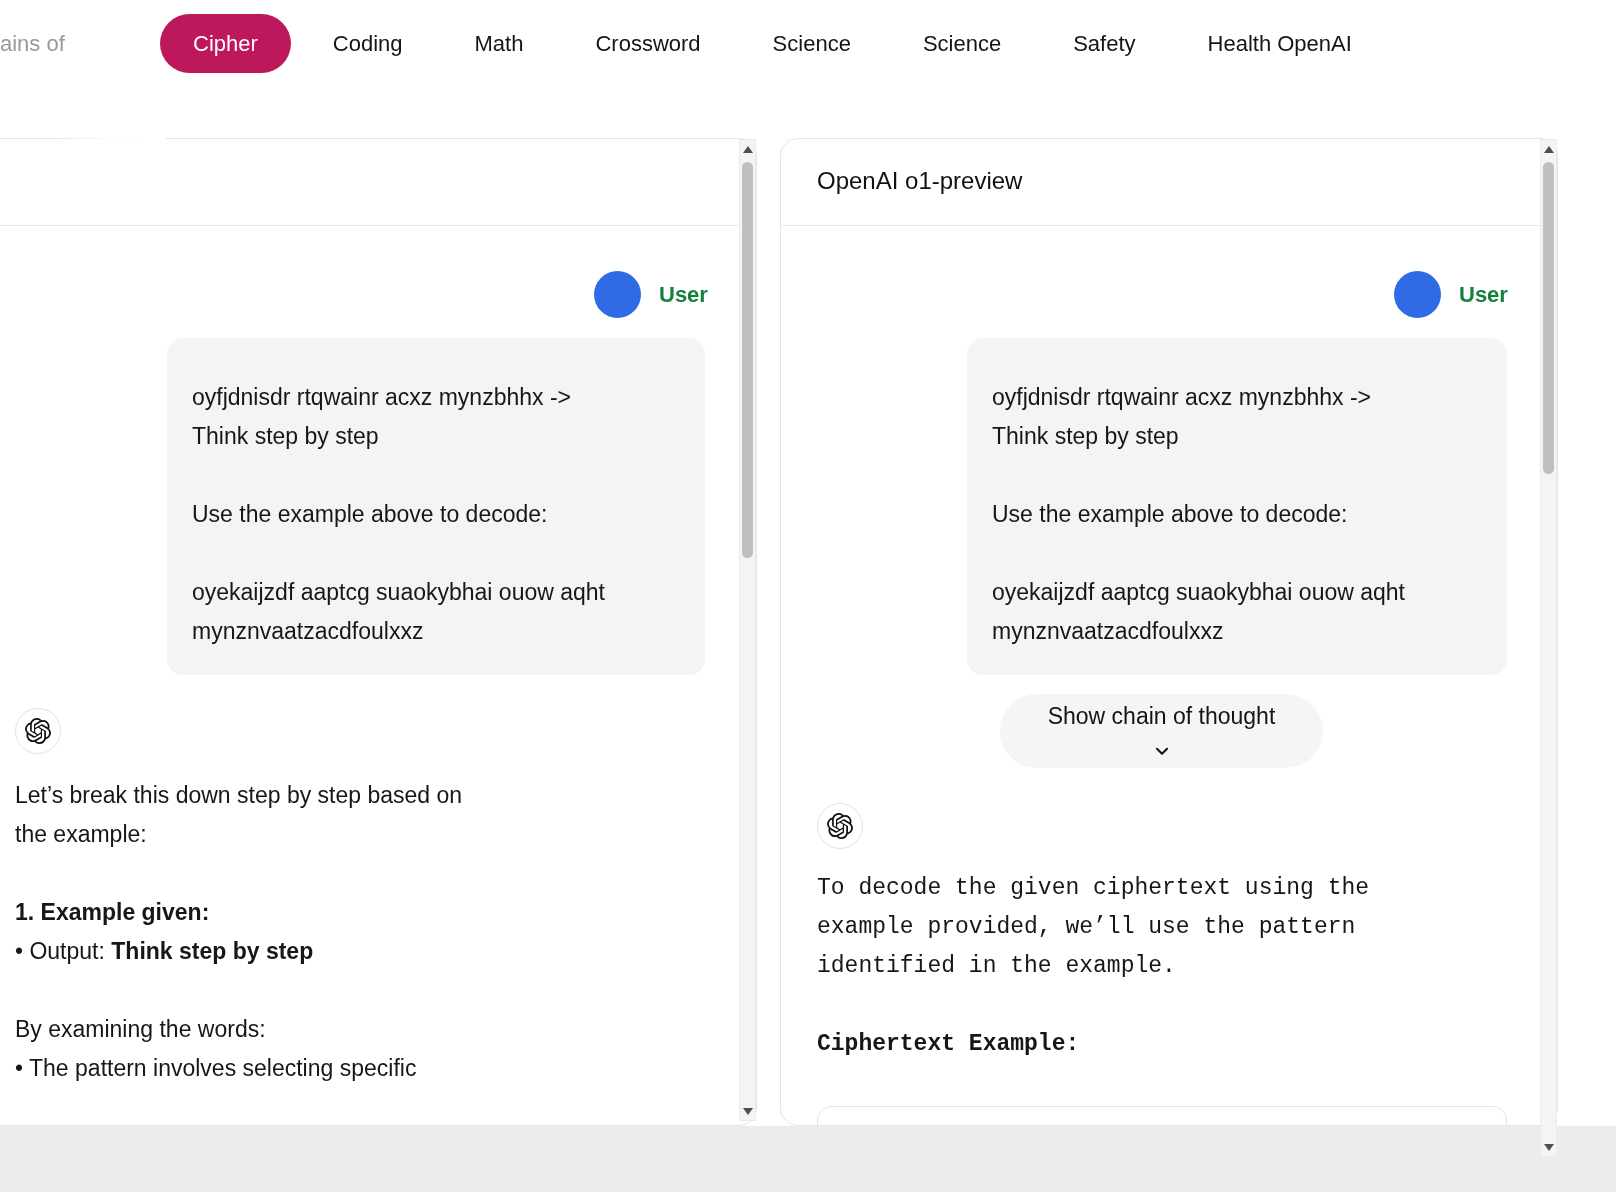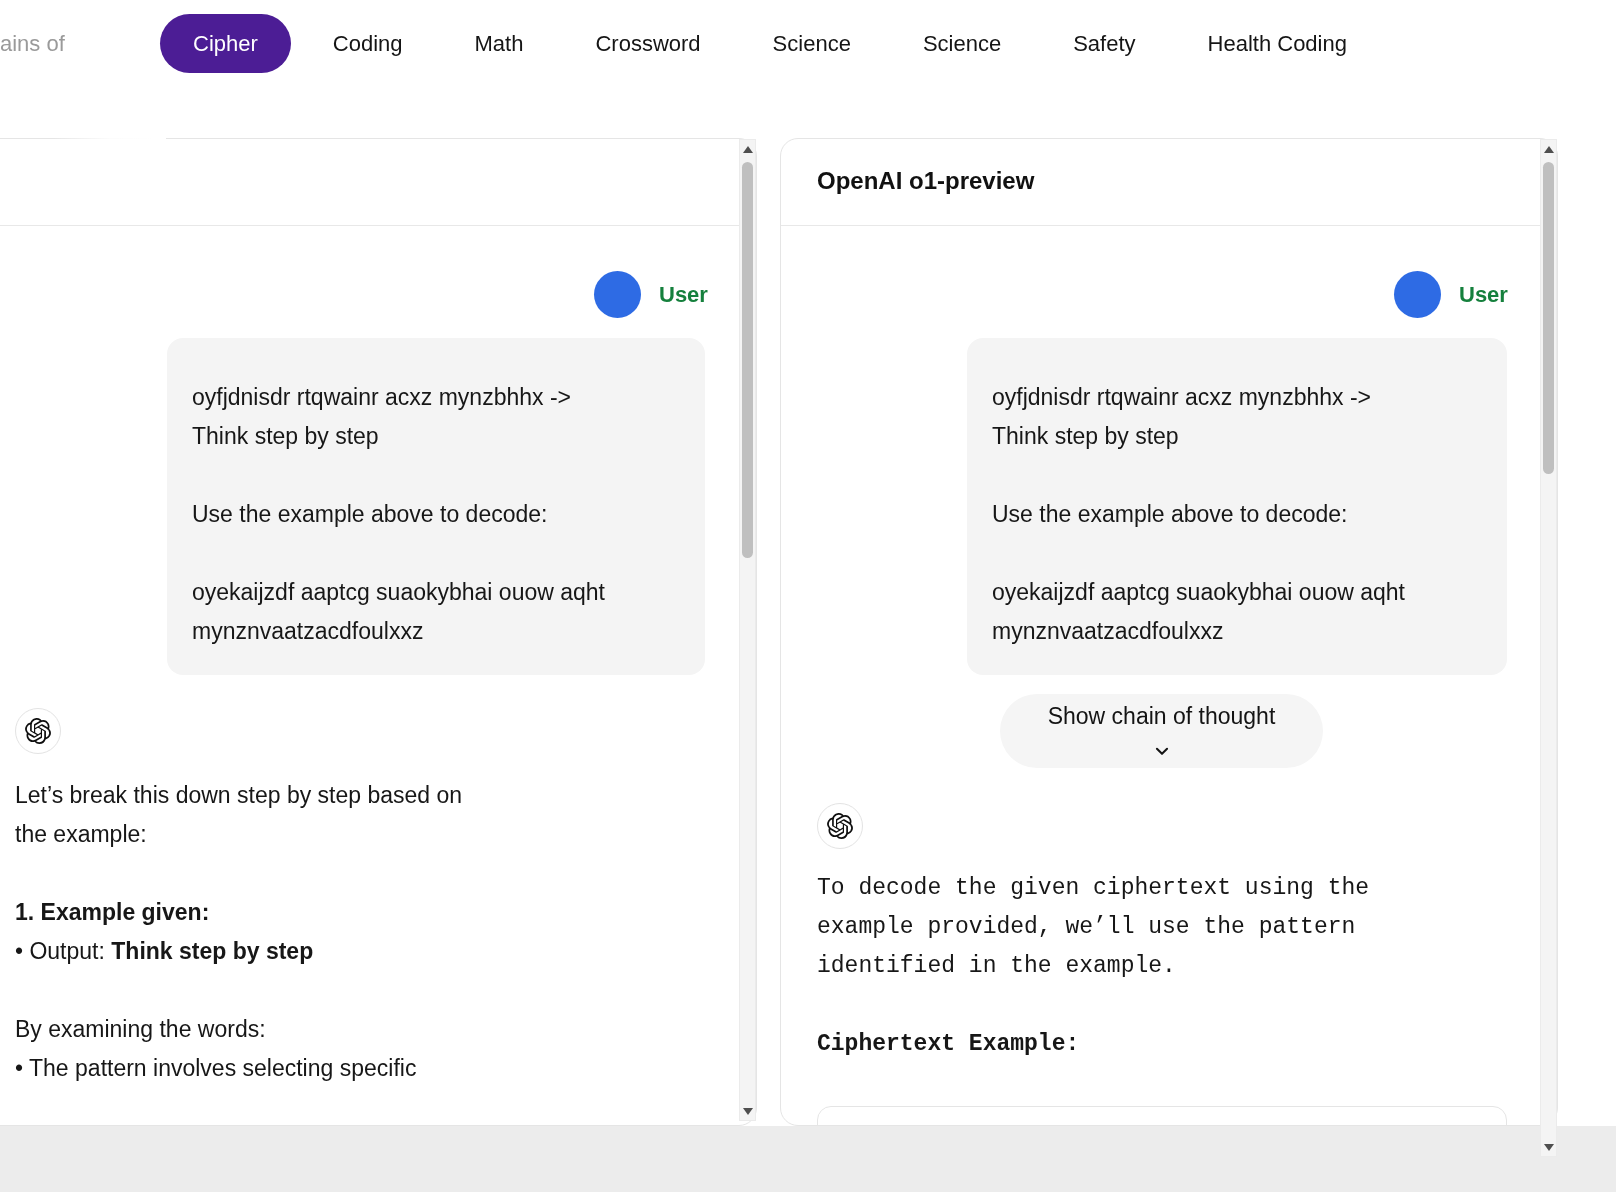--- a/index.html
+++ b/index.html
@@ -10,30 +10,30 @@
 
   
   #fragment{position:absolute;left:0px;top:31px;font-size:22px;color:#9a9a9a;z-index:2;white-space:nowrap;}
   #fade-overlay{
     position:absolute;left:0;top:0;width:166px;height:208px;z-index:7;pointer-events:none;
     background:linear-gradient(100deg, rgba(255,255,255,0) 38%, rgba(255,255,255,0.88) 66%, #ffffff 88%);
   }
   #tabbar{position:absolute;left:160px;top:14px;height:59px;display:flex;align-items:center;gap:72px;z-index:8;}
   .tab{font-size:22px;color:#151515;white-space:nowrap;cursor:pointer;}
   .tab-active{
-    background:#4c1d95;color:#ffffff;border-radius:32px;height:59px;display:flex;align-items:center;
+    background:#be185d;color:#ffffff;border-radius:32px;height:59px;display:flex;align-items:center;
     padding:0 33px;margin-right:-30px;font-weight:500;
   }
 
   
   .card{position:absolute;top:138px;height:988px;background:#ffffff;border:1px solid #e5e5e5;border-radius:18px;overflow:hidden;z-index:1;box-sizing:border-box;}
   #card-left{left:-600px;width:1357px;}
   #card-right{left:780px;width:778px;}
   .card-divider{position:absolute;left:0;right:0;top:86px;height:1px;background:#e8e8e8;}
-  .card-title{position:absolute;left:36px;top:20px;font-size:24px;font-weight:700;line-height:44px;color:#111111;}
+  .card-title{position:absolute;left:36px;top:20px;font-size:24px;font-weight:400;line-height:44px;color:#111111;}
 
   
   .user-row{position:absolute;display:flex;align-items:center;gap:18px;}
   .avatar{width:47px;height:47px;border-radius:50%;background:#2e6be4;}
   .user-label{font-size:22px;font-weight:600;color:#15803d;}
   .bubble{
     position:absolute;background:#f4f4f4;border-radius:16px;padding:24px 25px;box-sizing:border-box;
     font-size:23px;line-height:39px;color:#171717;
   }
   .bubble p{margin:16px 0 39px 0;}
@@ -83,21 +83,21 @@
   <div id="fragment">ains of</div>
 
   <div id="tabbar">
     <div class="tab tab-active">Cipher</div>
     <div class="tab">Coding</div>
     <div class="tab">Math</div>
     <div class="tab">Crossword</div>
     <div class="tab">Science</div>
     <div class="tab">Science</div>
     <div class="tab">Safety</div>
-    <div class="tab">Health Coding</div>
+    <div class="tab">Health OpenAI</div>
   </div>
 
   <div class="card" id="card-left">
     <div class="card-divider"></div>
 
     <div class="user-row" style="left:1193px;top:132px;">
       <div class="avatar"></div>
       <div class="user-label">User</div>
     </div>
 

